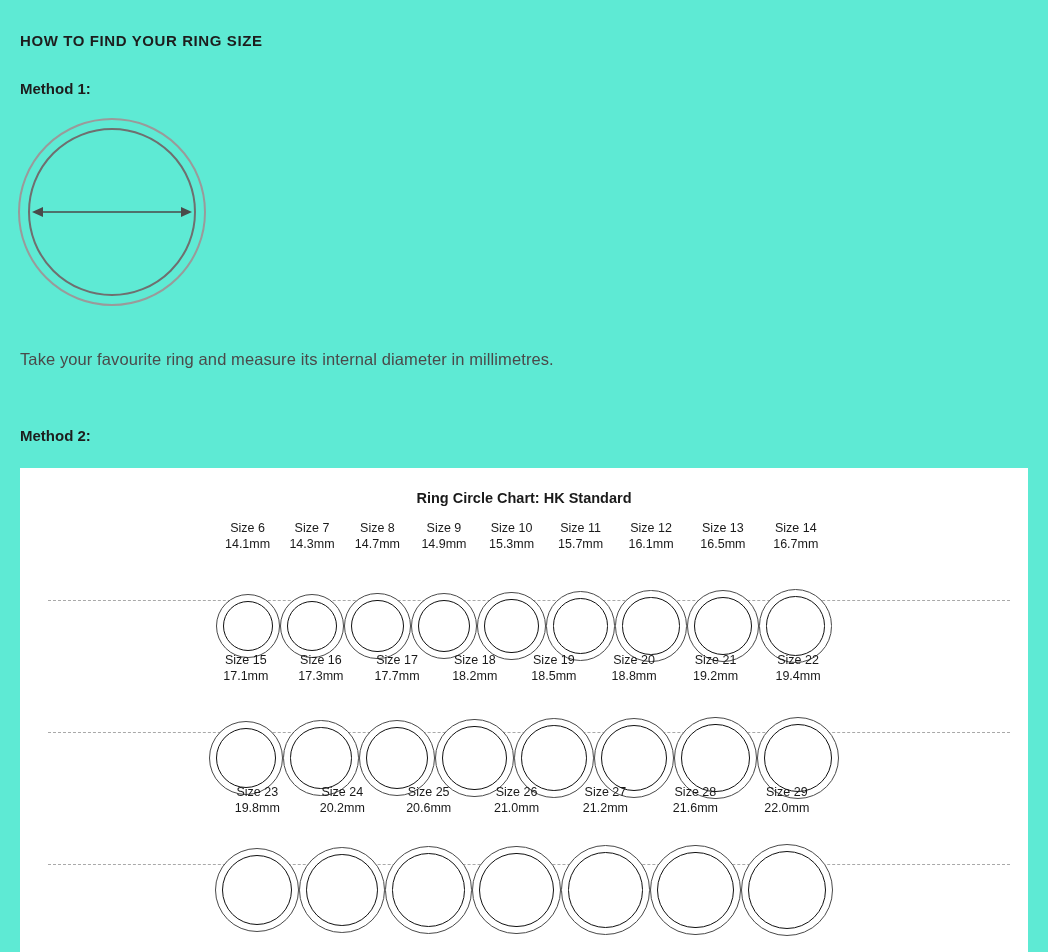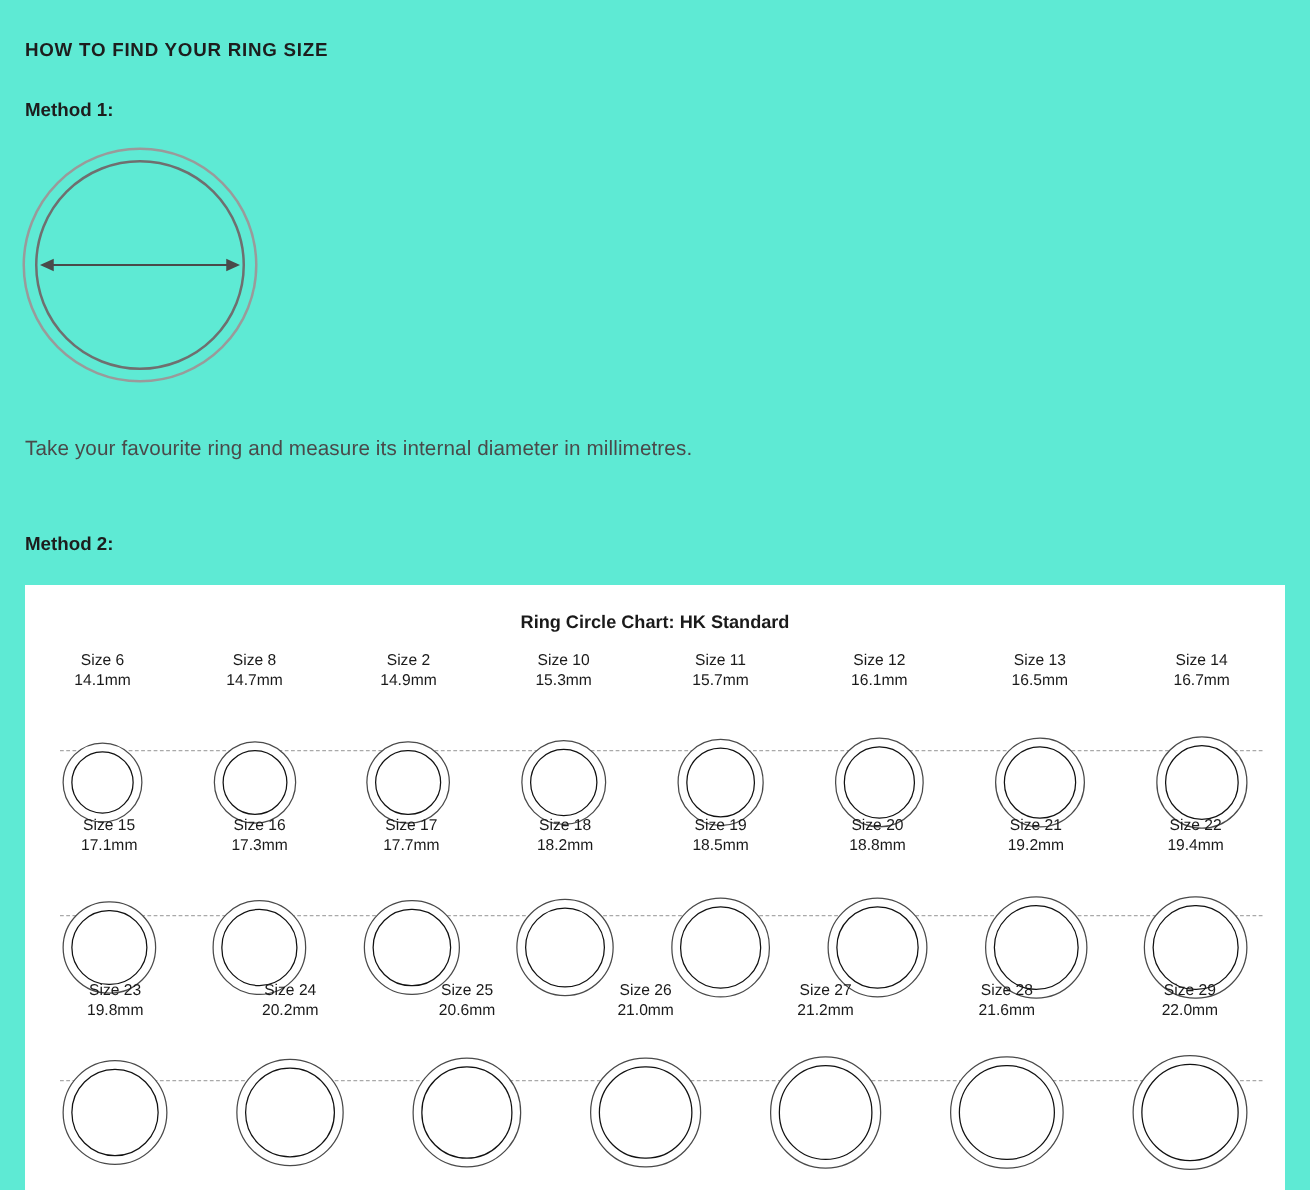--- a/index.html
+++ b/index.html
@@ -114,21 +114,21 @@
     position: absolute;
     left: 28px;
     right: 18px;
     top: 80px;
     border-top: 1px dashed #a9a9a9;
     height: 0;
   }
   .row-items {
     position: relative;
     display: flex;
-    justify-content: space-between;
+    justify-content: center;
     align-items: flex-start;
     padding: 0 30px;
   }
   .ring-item {
     position: relative;
     display: flex;
     flex-direction: column;
     align-items: center;
     z-index: 2;
   }
@@ -198,33 +198,45 @@
               </div>
               <div style="height: 41.9725px;"></div>
               <div class="circle-wrap">
                 <div class="ring-outer" style="width: 64.055px; height: 64.055px;">
                   <div class="ring-inner" style="width: 50.055px; height: 50.055px;"></div>
                 </div>
               </div>
             </div>
             <div class="ring-item">
               <div class="labels">
+                <div>Size 7</div>
+                <div>14.3mm</div>
+              </div>
+              <div style="height: 41.6175px;"></div>
+              <div class="circle-wrap">
+                <div class="ring-outer" style="width: 64.765px; height: 64.765px;">
+                  <div class="ring-inner" style="width: 50.765px; height: 50.765px;"></div>
+                </div>
+              </div>
+            </div>
+            <div class="ring-item">
+              <div class="labels">
                 <div>Size 8</div>
                 <div>14.7mm</div>
               </div>
               <div style="height: 40.9075px;"></div>
               <div class="circle-wrap">
                 <div class="ring-outer" style="width: 66.185px; height: 66.185px;">
                   <div class="ring-inner" style="width: 52.185px; height: 52.185px;"></div>
                 </div>
               </div>
             </div>
             <div class="ring-item">
               <div class="labels">
-                <div>Size 2</div>
+                <div>Size 9</div>
                 <div>14.9mm</div>
               </div>
               <div style="height: 40.5525px;"></div>
               <div class="circle-wrap">
                 <div class="ring-outer" style="width: 66.895px; height: 66.895px;">
                   <div class="ring-inner" style="width: 52.895px; height: 52.895px;"></div>
                 </div>
               </div>
             </div>
             <div class="ring-item">

